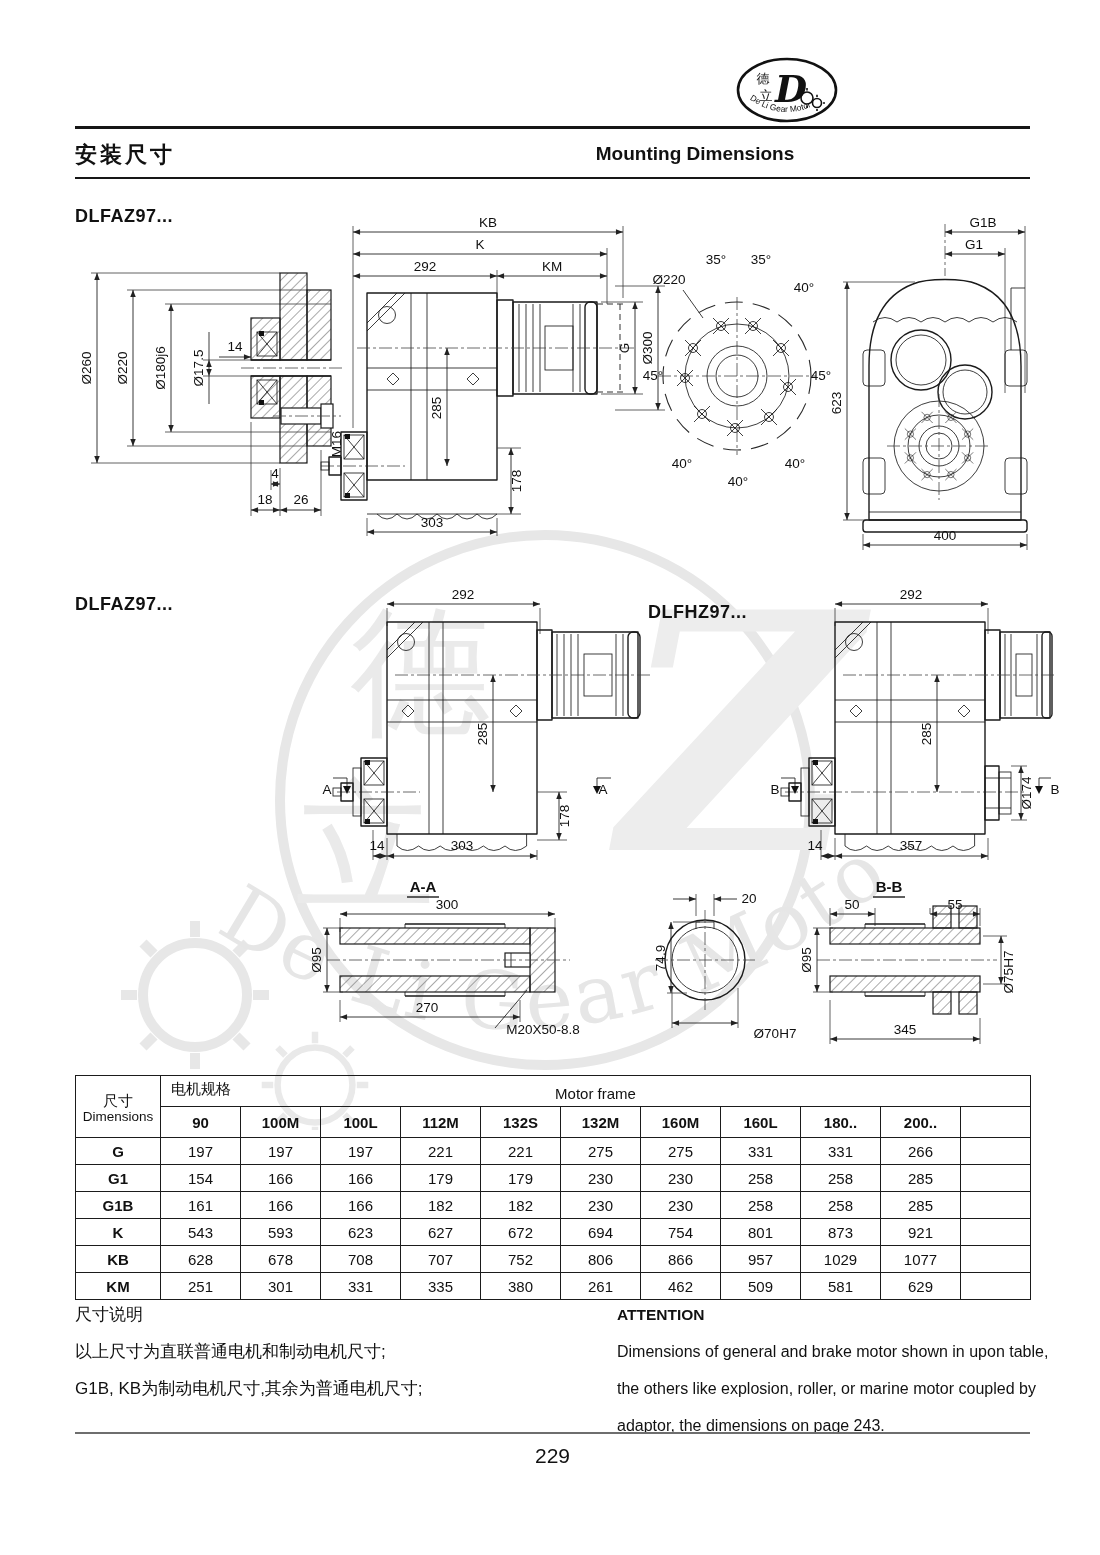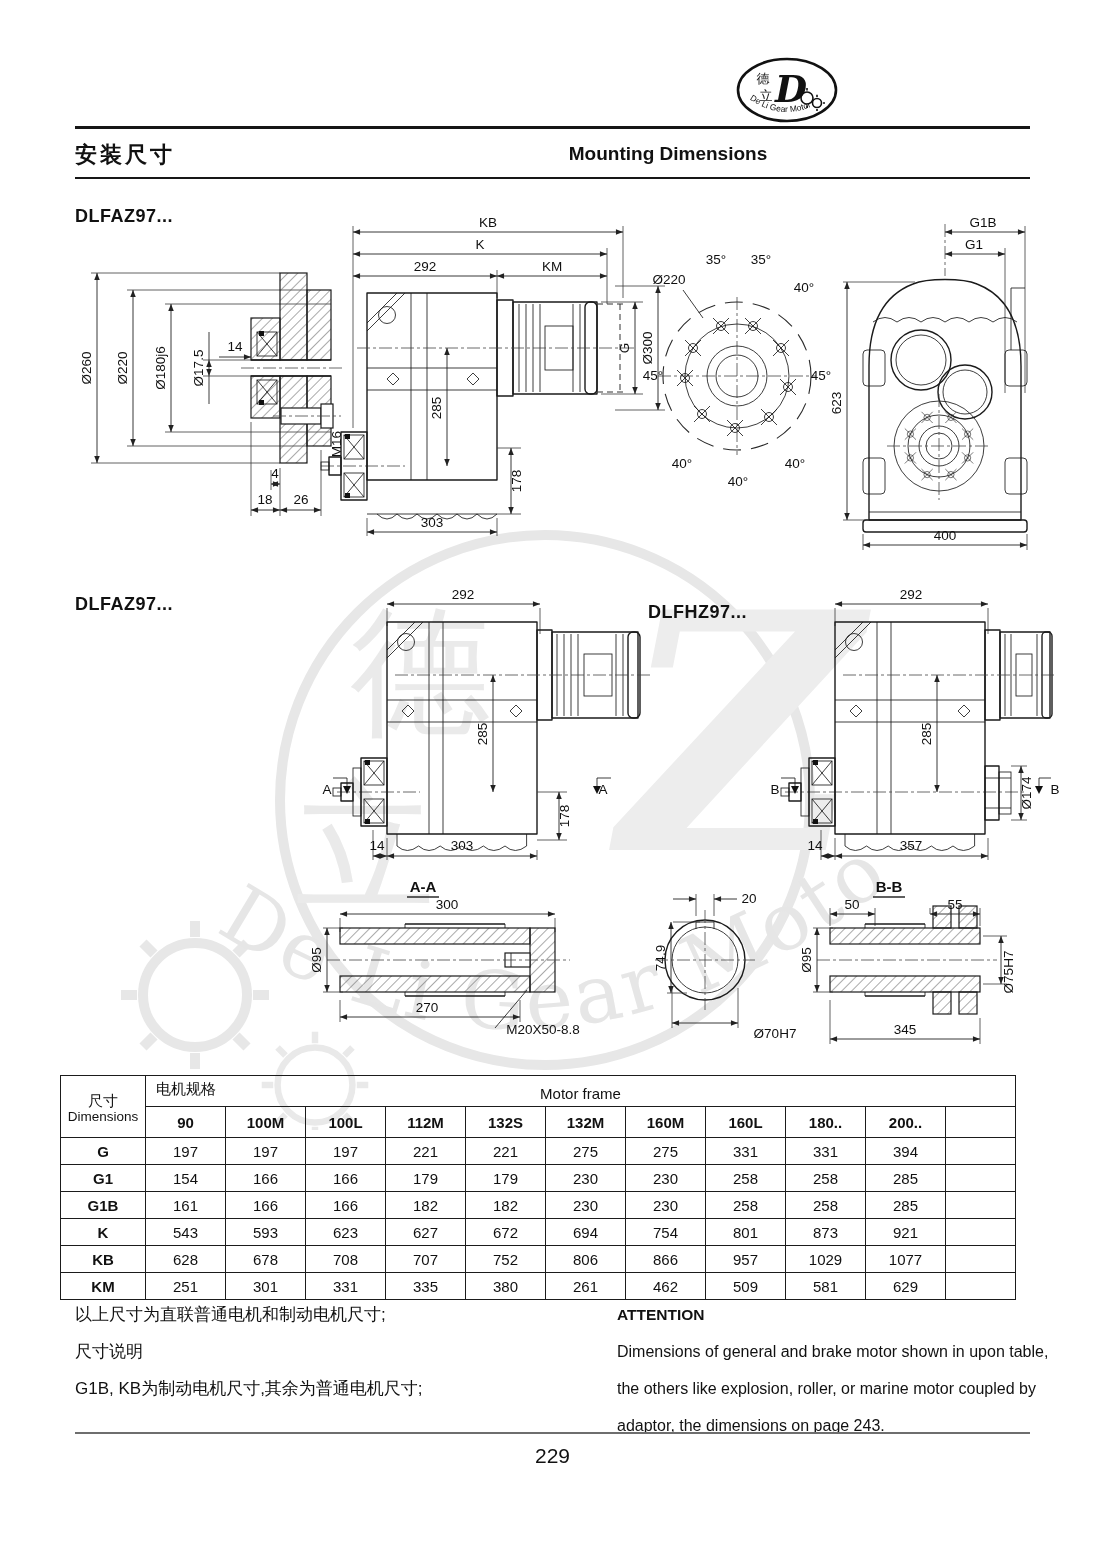--- a/index.html
+++ b/index.html
@@ -96,21 +96,21 @@
         <line x1="90" y1="53" x2="92" y2="53"></line>
     </g>
     <defs>
         <path id="logoArc" d="M 12,46 Q 54,78 96,46" fill="none"></path>
       </defs>
     <text font-size="8.5" fill="#111"><textPath href="#logoArc" startOffset="6%">De Li Gear Motor</textPath></text>
   </svg>
   <div class="abs rule" style="left:75px;top:126px;width:955px;height:2.6px"></div>
 
   <div class="abs title-cn" style="left:75px;top:140px">安装尺寸</div>
-  <div class="abs title-en" style="left:548px;top:143px;width:240px;text-align:center">Mounting Dimensions</div>
+  <div class="abs title-en" style="left:575px;top:143px;width:240px;text-align:center">Mounting Dimensions</div>
   <div class="abs rule" style="left:75px;top:177px;width:955px;height:1.6px"></div>
 
   <div class="abs model" style="left:75px;top:206px">DLFAZ97...</div>
   <div class="abs model" style="left:75px;top:594px;z-index:2">DLFAZ97...</div>
   <div class="abs model" style="left:648px;top:602px;z-index:2">DLFHZ97...</div>
 
   <svg class="abs" style="left:75px;top:218px" width="985" height="342" viewBox="0 0 985 342">
     <defs>
       <marker id="ma" viewBox="0 0 10 8" refX="9.5" refY="4" markerWidth="9" markerHeight="7" orient="auto-start-reverse">
           <path d="M0.5,0.5 L9.5,4 L0.5,7.5 Z" fill="#222"></path>
@@ -535,21 +535,21 @@
         <line class="ext" x1="905" y1="142" x2="905" y2="168"></line>
       <line class="dim" x1="755" y1="163" x2="905" y2="163"></line>
       <text class="dt" x="830" y="158">345</text>
       <line class="ext" x1="908" y1="60" x2="932" y2="60"></line>
         <line class="ext" x1="908" y1="108" x2="932" y2="108"></line>
       <line class="dim" x1="926" y1="60" x2="926" y2="108"></line>
       <text class="dt" x="938" y="96" transform="rotate(-90 938 96)">Ø75H7</text>
     </g>
   </svg>
 
-  <table class="dims abs" style="left:60px;top:1075px">
+  <table class="dims abs" style="left:75px;top:1075px">
     <colgroup>
         <col style="width:85px">
         <col span="10" style="width:80px">
         <col style="width:70px">
       </colgroup>
     <tbody>
         <tr class="hrow">
       <th rowspan="2">
         <span class="cornercn">尺寸</span>
         <span class="corneren">Dimensions</span>
@@ -576,21 +576,21 @@
       <th class="rl">G</th>
       <td>197</td>
           <td>197</td>
           <td>197</td>
           <td>221</td>
           <td>221</td>
           <td>275</td>
           <td>275</td>
           <td>331</td>
           <td>331</td>
-          <td>394</td>
+          <td>266</td>
           <td></td>
     </tr>
     <tr class="drow">
       <th class="rl">G1</th>
       <td>154</td>
           <td>166</td>
           <td>166</td>
           <td>179</td>
           <td>179</td>
           <td>230</td>
@@ -653,22 +653,22 @@
           <td>462</td>
           <td>509</td>
           <td>581</td>
           <td>629</td>
           <td></td>
     </tr>
   </tbody>
     </table>
 
   <div class="abs notes-cn" style="left:75px;top:1296px">
+    <div>尺寸说明</div>
     <div>以上尺寸为直联普通电机和制动电机尺寸;</div>
-    <div>尺寸说明</div>
     <div>G1B, KB为制动电机尺寸,其余为普通电机尺寸;</div>
   </div>
   <div class="abs notes-en" style="left:617px;top:1296px">
     <div class="attn">ATTENTION</div>
     <div>Dimensions of general and brake motor shown in upon table,</div>
     <div>the others like explosion, roller, or marine motor coupled by</div>
     <div>adaptor, the dimensions on page 243.</div>
   </div>
 
   <div class="abs" style="left:75px;top:1432px;width:955px;height:2.4px;background:#6e6e6e"></div>

